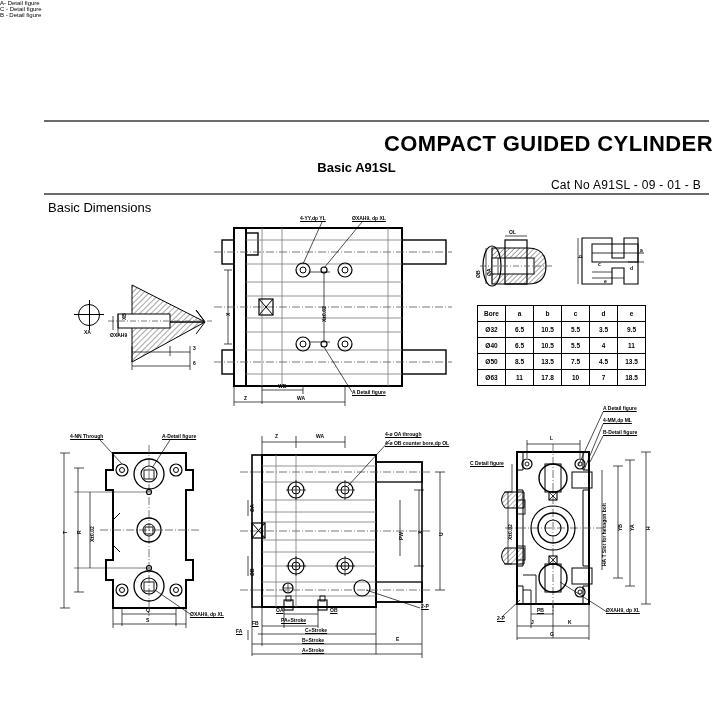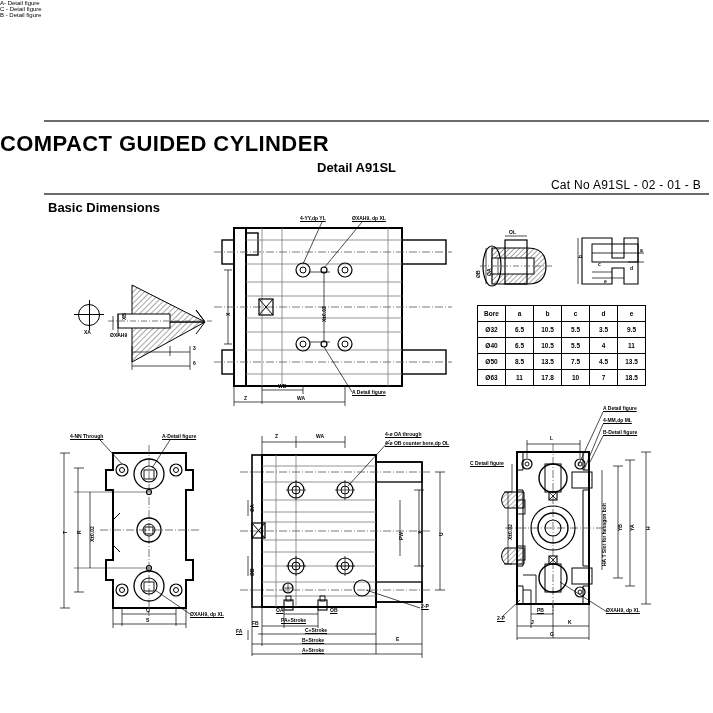--- a/index.html
+++ b/index.html
@@ -19,32 +19,32 @@
   }
   .logo .sub{
     font-size:14px;font-weight:bold;color:#000;display:block;margin-top:1px;
     letter-spacing:0px;
   }
   .rule{position:absolute;background:#6b6b6b;}
   .rule.top{left:44px;top:120px;width:665px;height:2px;}
   .rule.mid{left:44px;top:193px;width:665px;height:2px;}
 
   .title{
-    position:absolute;left:0;top:131px;width:713px;text-align:left;
+    position:absolute;left:0;top:131px;width:713px;text-align:right;
     font-size:22px;font-weight:bold;letter-spacing:.4px;
   }
   .series{
     position:absolute;left:0;top:160px;width:713px;text-align:center;
     font-size:13px;font-weight:bold;
   }
   .catno{
     position:absolute;right:12px;top:178px;font-size:12px;letter-spacing:.3px;
   }
   .basicdim{
-    position:absolute;left:48px;top:200px;font-size:13px;font-weight:bold;text-align:right;
+    position:absolute;left:48px;top:200px;font-size:13px;font-weight:normal;text-align:right;
   }
 
   
   .ln{position:absolute;background:#000;}
   .h1{height:1px;}
   .v1{width:1px;}
   .circ{position:absolute;border:1px solid #000;border-radius:50%;box-sizing:border-box;}
 
   .lbl{position:absolute;font-size:5px;font-weight:bold;white-space:nowrap;line-height:1;}
   .lbl.u{text-decoration:underline;}
@@ -65,22 +65,22 @@
   
   svg.ov{position:absolute;left:0;top:0;width:713px;height:713px;pointer-events:none;}
 </style>
 </head>
 <body>
 
 <div class="page">
 
   <div class="rule top"></div>
   <div class="title">COMPACT GUIDED CYLINDER</div>
-  <div class="series">Detail A91SL</div>
-  <div class="catno">Cat No A91SL - 02 - 01 - B</div>
+  <div class="series">Basic A91SL</div>
+  <div class="catno">Cat No A91SL - 09 - 01 - B</div>
   <div class="rule mid"></div>
   <div class="basicdim">Basic Dimensions</div>
 
   <div>
 
     <div class="circ" style="left:78px;top:304px;width:22px;height:22px;"></div>
     <div class="ln h1" style="left:74px;top:314px;width:30px;"></div>
     <div class="ln v1" style="left:89px;top:300px;height:30px;"></div>
     <div class="lbl" style="left:84px;top:330px;">XA</div>
 

